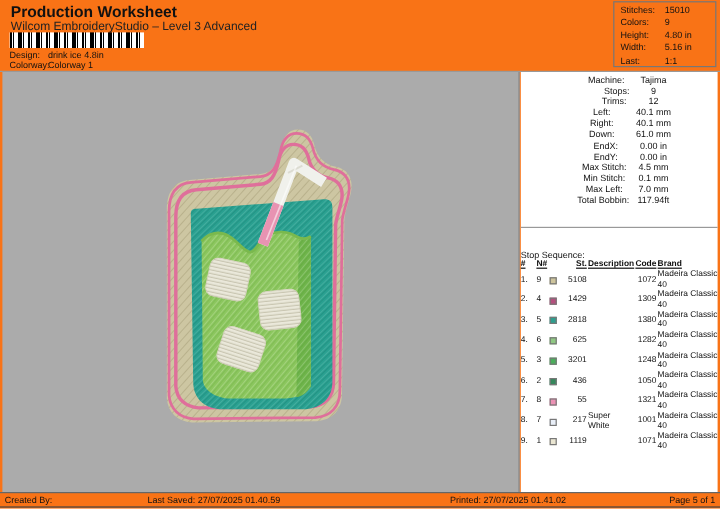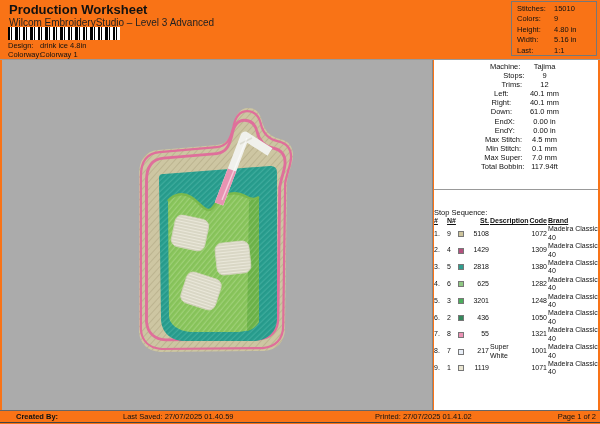--- a/index.html
+++ b/index.html
@@ -31,21 +31,21 @@
   .ss-title{font-size:7.5px;height:9px;}
   .ss-grid{display:grid;grid-template-columns:12px 10px 10px 20px 37px 19px auto;
            column-gap:1px;font-size:7px;line-height:8.4px;align-items:center;}
   .ss-grid .u{text-decoration:underline;font-weight:bold;}
   .ra{text-align:right;}
   .sw{width:6px;height:6px;border:0.5px solid #777;box-sizing:border-box;}
   
   .foot-line{position:absolute;left:0;top:410px;width:600px;height:1px;background:#666;}
   .foot-bottom{position:absolute;left:0;top:422px;width:600px;height:1px;background:#444;}
   .ftxt{position:absolute;top:412px;font-size:7.5px;}
-  .f1{left:16px;font-weight:bold;} .f2{left:123px;} .f3{left:375px;} .f4{right:4px;}
+  .f1{left:4px;} .f2{left:123px;} .f3{left:375px;} .f4{right:4px;}
 </style>
 </head>
 <body>
 
 <div id="page">
 
   <div class="title">Production Worksheet</div>
   <div class="subtitle">Wilcom EmbroideryStudio – Level 3 Advanced</div>
   <div class="barcode"></div>
   <div class="hrow" style="top:41px">
@@ -135,21 +135,21 @@
       <div class="mrow"><span class="ml">Machine:</span><span>Tajima</span></div>
       <div class="mrow"><span class="ml">Stops:</span><span>9</span></div>
       <div class="mrow"><span class="ml">Trims:</span><span>12</span></div>
       <div class="mrow"><span class="ml">Left:</span><span>40.1 mm</span></div>
       <div class="mrow"><span class="ml">Right:</span><span>40.1 mm</span></div>
       <div class="mrow"><span class="ml">Down:</span><span>61.0 mm</span></div>
       <div class="mrow"><span class="ml">EndX:</span><span>0.00 in</span></div>
       <div class="mrow"><span class="ml">EndY:</span><span>0.00 in</span></div>
       <div class="mrow"><span class="ml">Max Stitch:</span><span>4.5 mm</span></div>
       <div class="mrow"><span class="ml">Min Stitch:</span><span>0.1 mm</span></div>
-      <div class="mrow"><span class="ml">Max Super:</span><span>7.0 mm</span></div>
+      <div class="mrow"><span class="ml">Max Left:</span><span>7.0 mm</span></div>
       <div class="mrow"><span class="ml">Total Bobbin:</span><span>117.94ft</span></div>
     </div>
 
     <div class="stopseq">
       <div class="ss-title">Stop Sequence:</div>
       <div class="ss-grid">
         <span class="u">#</span>
         <span class="u">N#</span>
         <span></span>
         <span class="u ra">St.</span>
@@ -221,16 +221,16 @@
           <span class="ra">1071</span>
           <span>Madeira Classic 40</span>
       </div>
     </div>
   </div>
 
   <div class="foot-line"></div>
   <div class="ftxt f1">Created By:</div>
   <div class="ftxt f2">Last Saved: 27/07/2025 01.40.59</div>
   <div class="ftxt f3">Printed: 27/07/2025 01.41.02</div>
-  <div class="ftxt f4">Page 1 of 2</div>
+  <div class="ftxt f4">Page 5 of 1</div>
   <div class="foot-bottom"></div>
 
 </div>
 
 </body></html>

